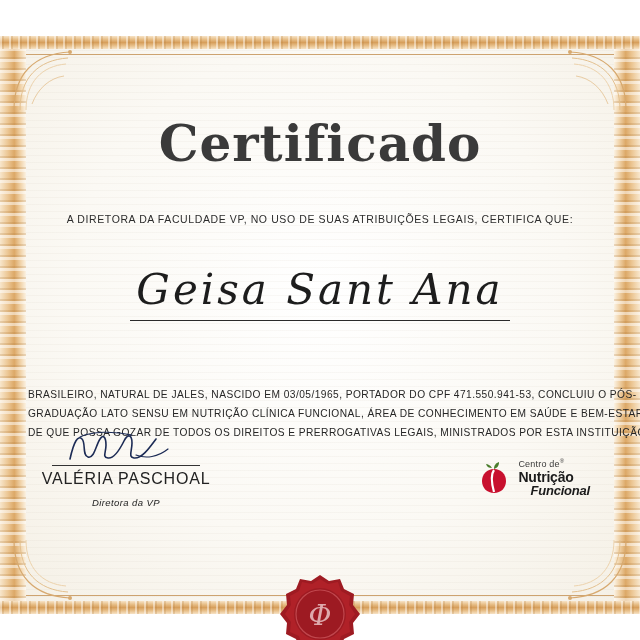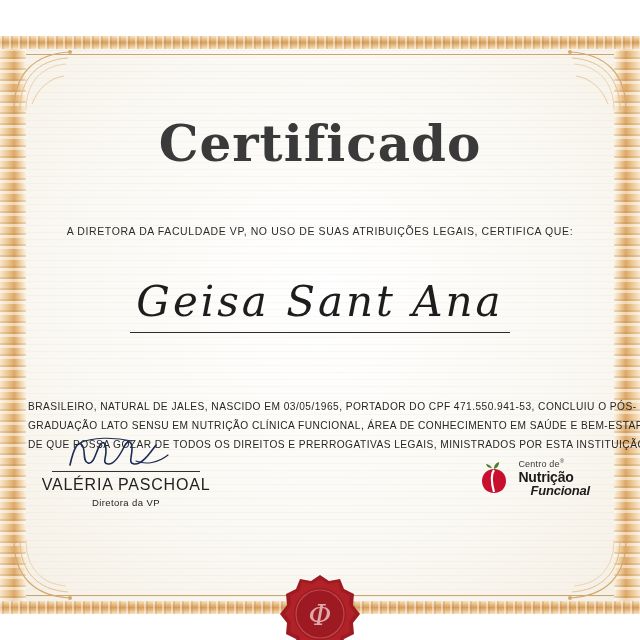--- a/index.html
+++ b/index.html
@@ -159,21 +159,21 @@
     margin-top: 58px;
     font-family: "DejaVu Serif", "Liberation Serif", serif;
     font-weight: 700;
     font-size: 50px;
     letter-spacing: 1px;
     color: #3a3a3a;
   }
 
   .intro {
     text-align: center;
-    margin-top: 52px;
+    margin-top: 40px;
     font-size: 10.5px;
     letter-spacing: 0.6px;
     color: #2c2c2c;
     font-family: "Liberation Sans", sans-serif;
   }
 
   .recipient-wrap {
     margin-top: 40px;
     text-align: center;
   }
@@ -217,21 +217,22 @@
   }
   .sig-name {
     font-size: 16px;
     letter-spacing: 0.8px;
     color: #222;
   }
   .sig-role {
     font-size: 9.5px;
     letter-spacing: 0.4px;
     color: #222;
-    margin-top: 3px;
+    margin-top: 9px;
+    font-style: italic;
   }
 
   
   .logo-block {
     position: absolute;
     right: 22px;
     bottom: 96px;
     display: flex;
     align-items: center;
     gap: 7px;

